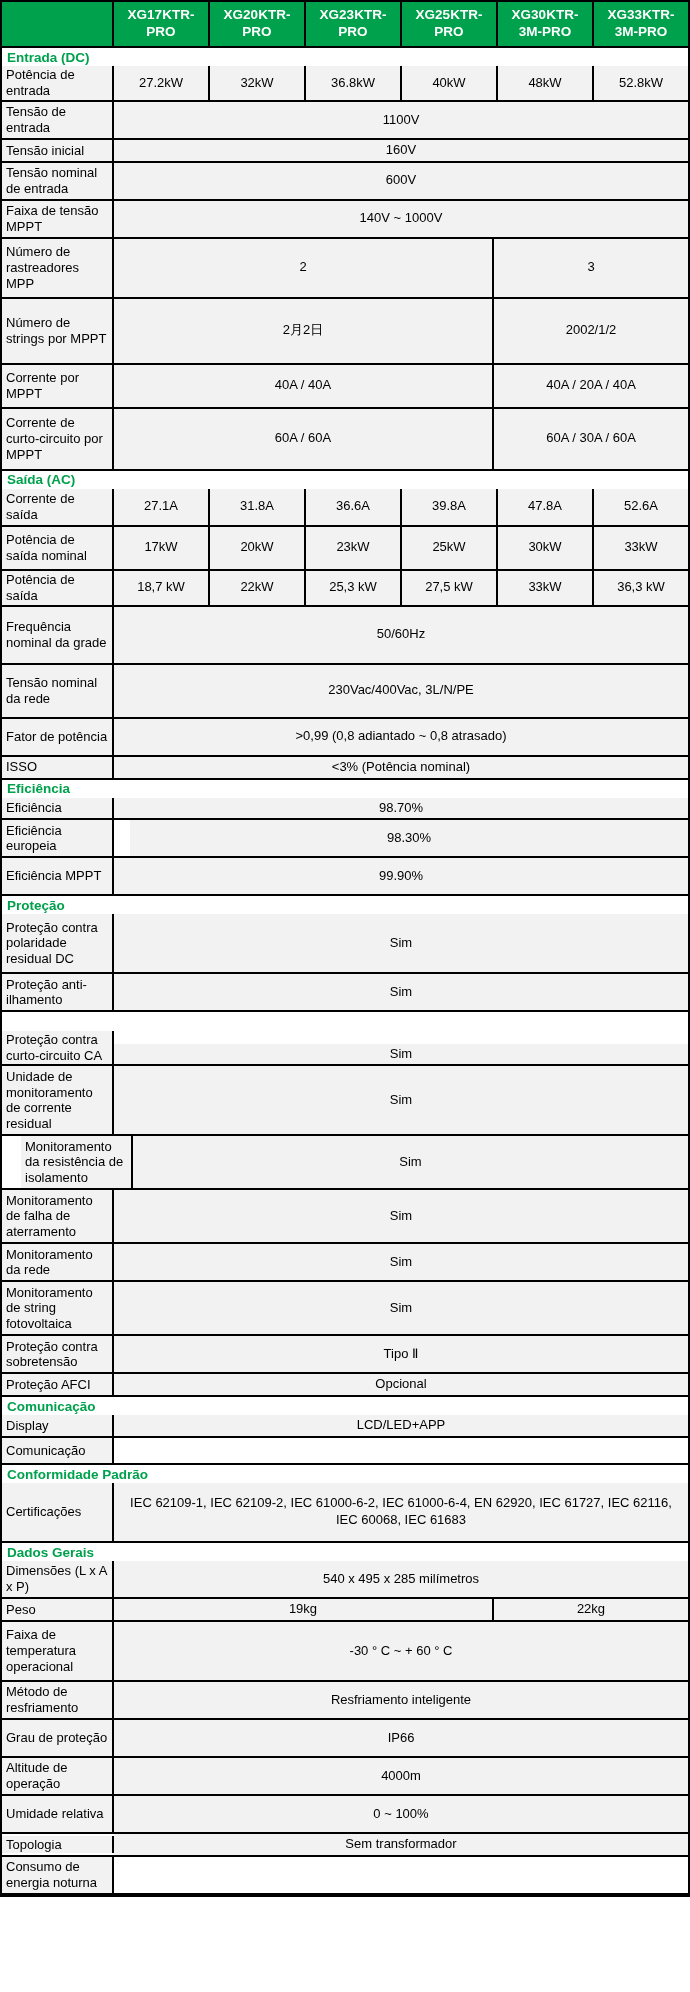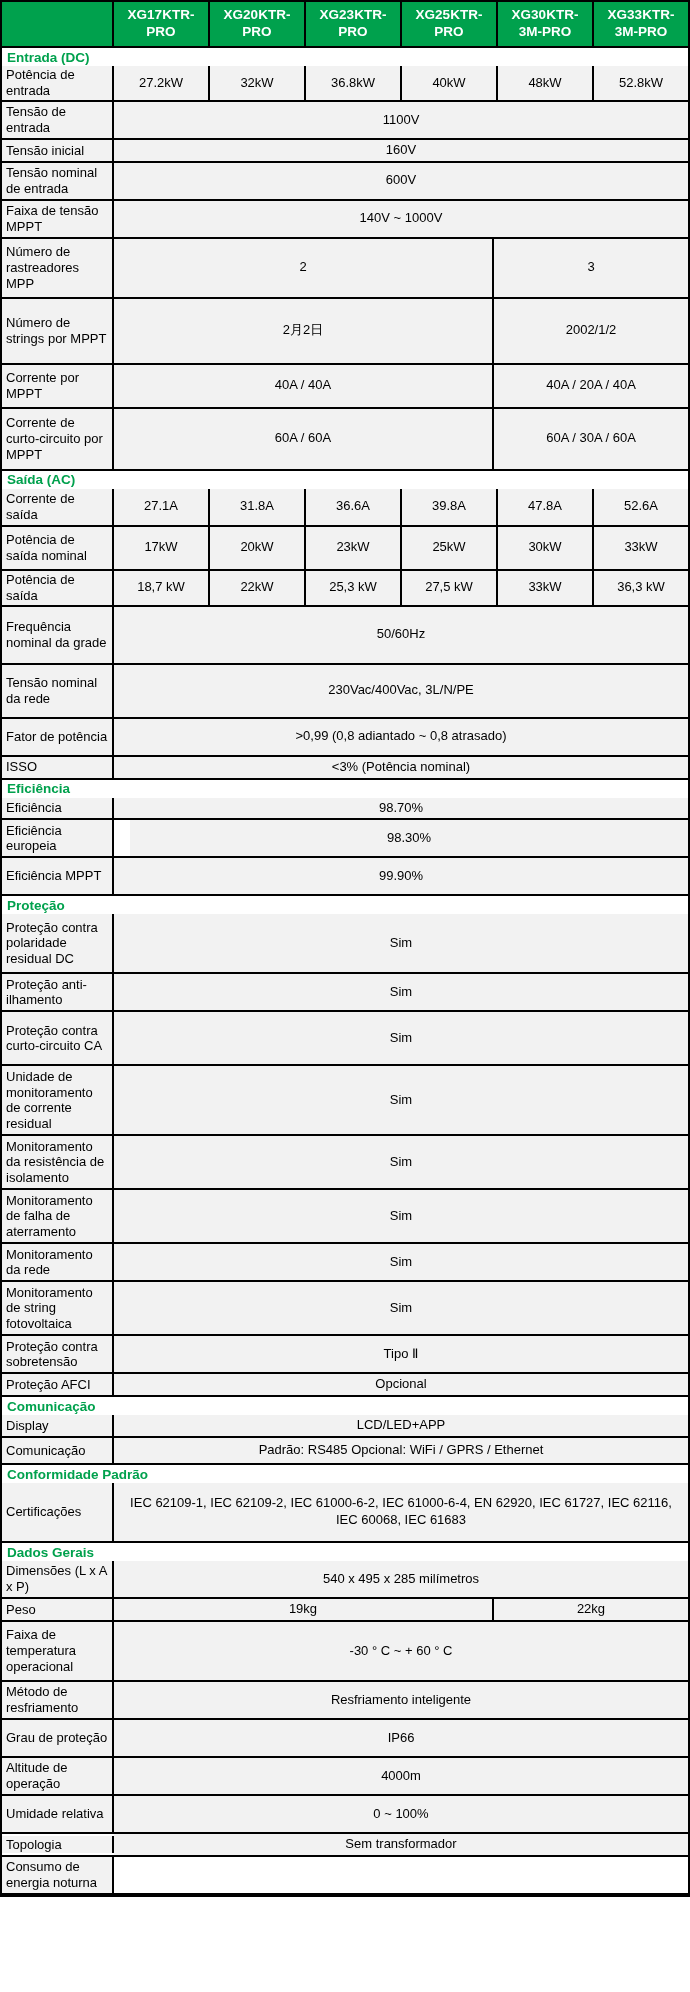--- a/index.html
+++ b/index.html
@@ -150,29 +150,29 @@
         <div class="section-title" style="color: rgb(0, 161, 77);">Proteção</div>
       </div>
       <div class="row" style="min-height: 60px;">
         <div class="label-cell">Proteção contra polaridade residual DC</div>
         <div class="val-cell val-last">Sim</div>
       </div>
       <div class="row" style="min-height: 38px;">
         <div class="label-cell">Proteção anti-ilhamento</div>
         <div class="val-cell val-last">Sim</div>
       </div>
-      <div class="row" style="min-height: 54px;">
+      <div class="row" style="min-height: 54px; align-items: flex-end;">
         <div class="label-cell">Proteção contra curto-circuito CA</div>
         <div class="val-cell val-last">Sim</div>
       </div>
       <div class="row" style="min-height: 70px;">
         <div class="label-cell">Unidade de monitoramento de corrente residual</div>
         <div class="val-cell val-last">Sim</div>
       </div>
-      <div class="row" style="min-height: 54px;">
+      <div class="row" style="min-height: 54px; padding-left: 19px;">
         <div class="label-cell">Monitoramento da resistência de isolamento</div>
         <div class="val-cell val-last">Sim</div>
       </div>
       <div class="row" style="min-height: 54px;">
         <div class="label-cell">Monitoramento de falha de aterramento</div>
         <div class="val-cell val-last">Sim</div>
       </div>
       <div class="row" style="min-height: 38px;">
         <div class="label-cell">Monitoramento da rede</div>
         <div class="val-cell val-last">Sim</div>
@@ -191,21 +191,20 @@
       </div>
       <div class="section-row" style="min-height: 18px;">
         <div class="section-title" style="color: rgb(0, 161, 77);">Comunicação</div>
       </div>
       <div class="row" style="min-height: 20px;">
         <div class="label-cell">Display</div>
         <div class="val-cell val-last">LCD/LED+APP</div>
       </div>
       <div class="row" style="min-height: 27px;">
         <div class="label-cell">Comunicação</div>
-        <div class="val-cell val-last">Padrão: RS485 Opcional: WiFi / GPRS / Ethernet</div>
       </div>
       <div class="section-row" style="min-height: 18px;">
         <div class="section-title" style="color: rgb(0, 161, 77);">Conformidade Padrão</div>
       </div>
       <div class="row" style="min-height: 60px;">
         <div class="label-cell">Certificações</div>
         <div class="val-cell val-last">IEC 62109-1, IEC 62109-2, IEC 61000-6-2, IEC 61000-6-4, EN 62920, IEC 61727, IEC 62116, IEC 60068, IEC 61683</div>
       </div>
       <div class="section-row" style="min-height: 18px;">
         <div class="section-title" style="color: rgb(0, 161, 77);">Dados Gerais</div>

